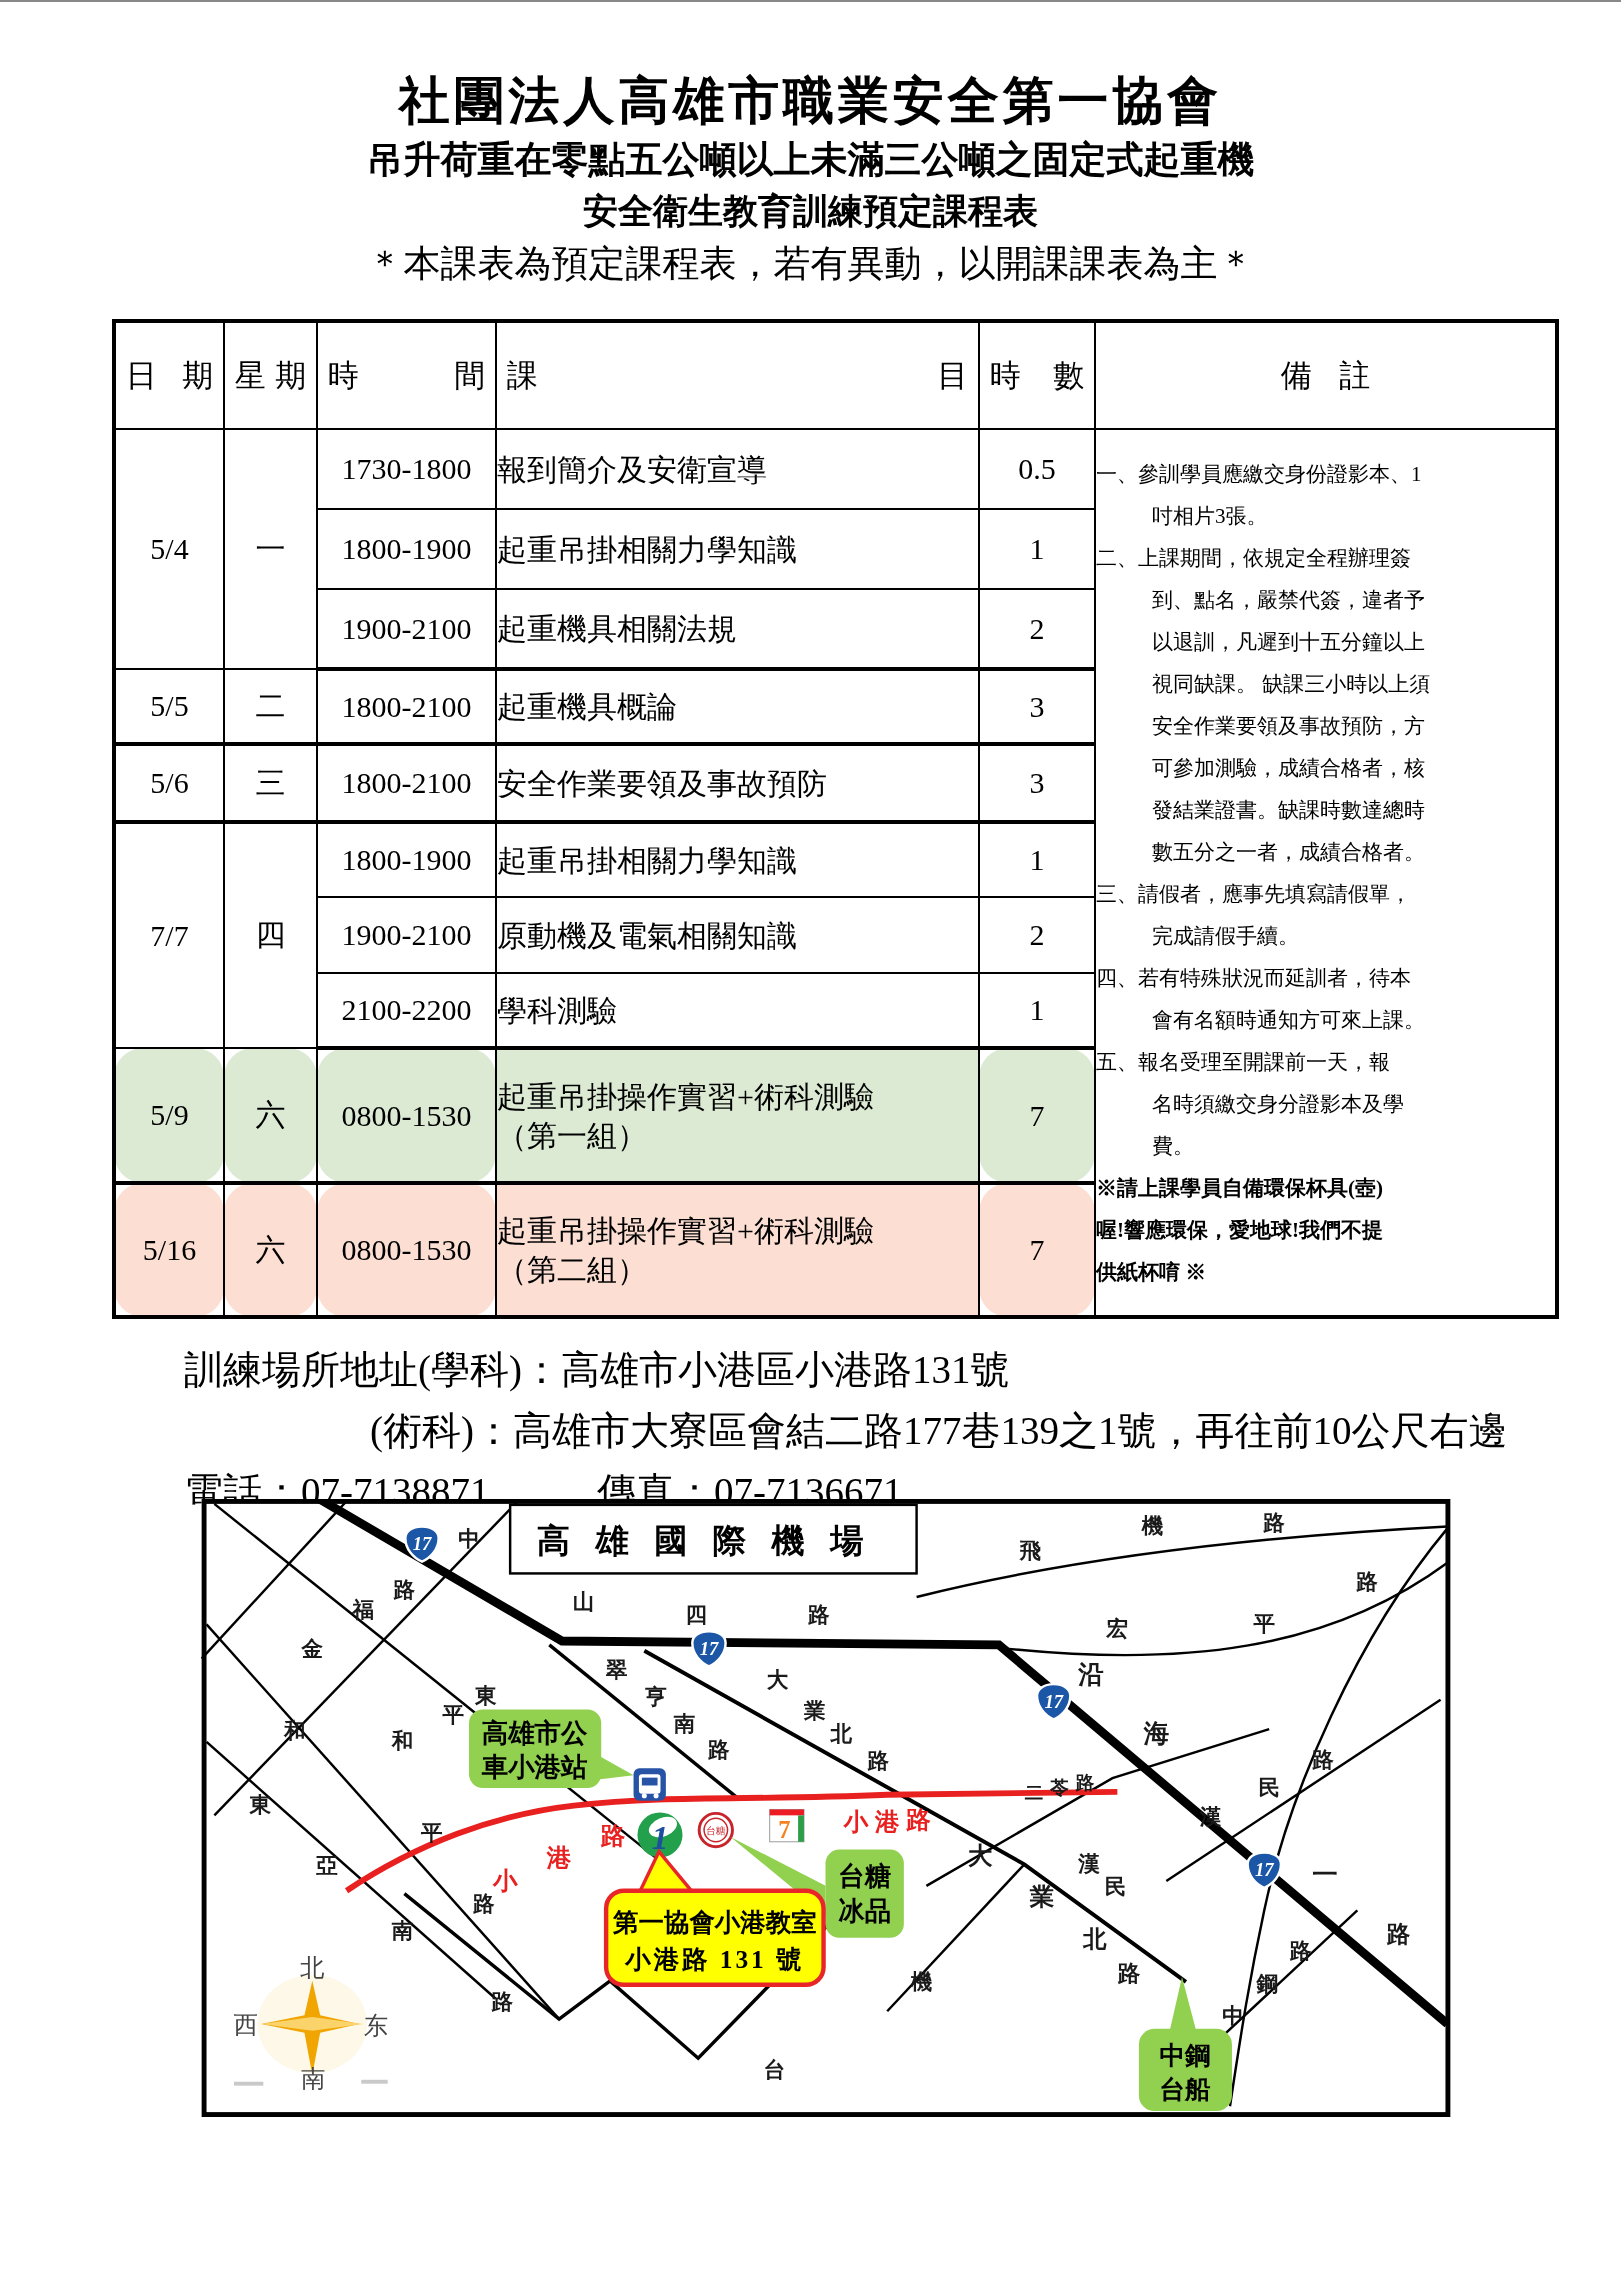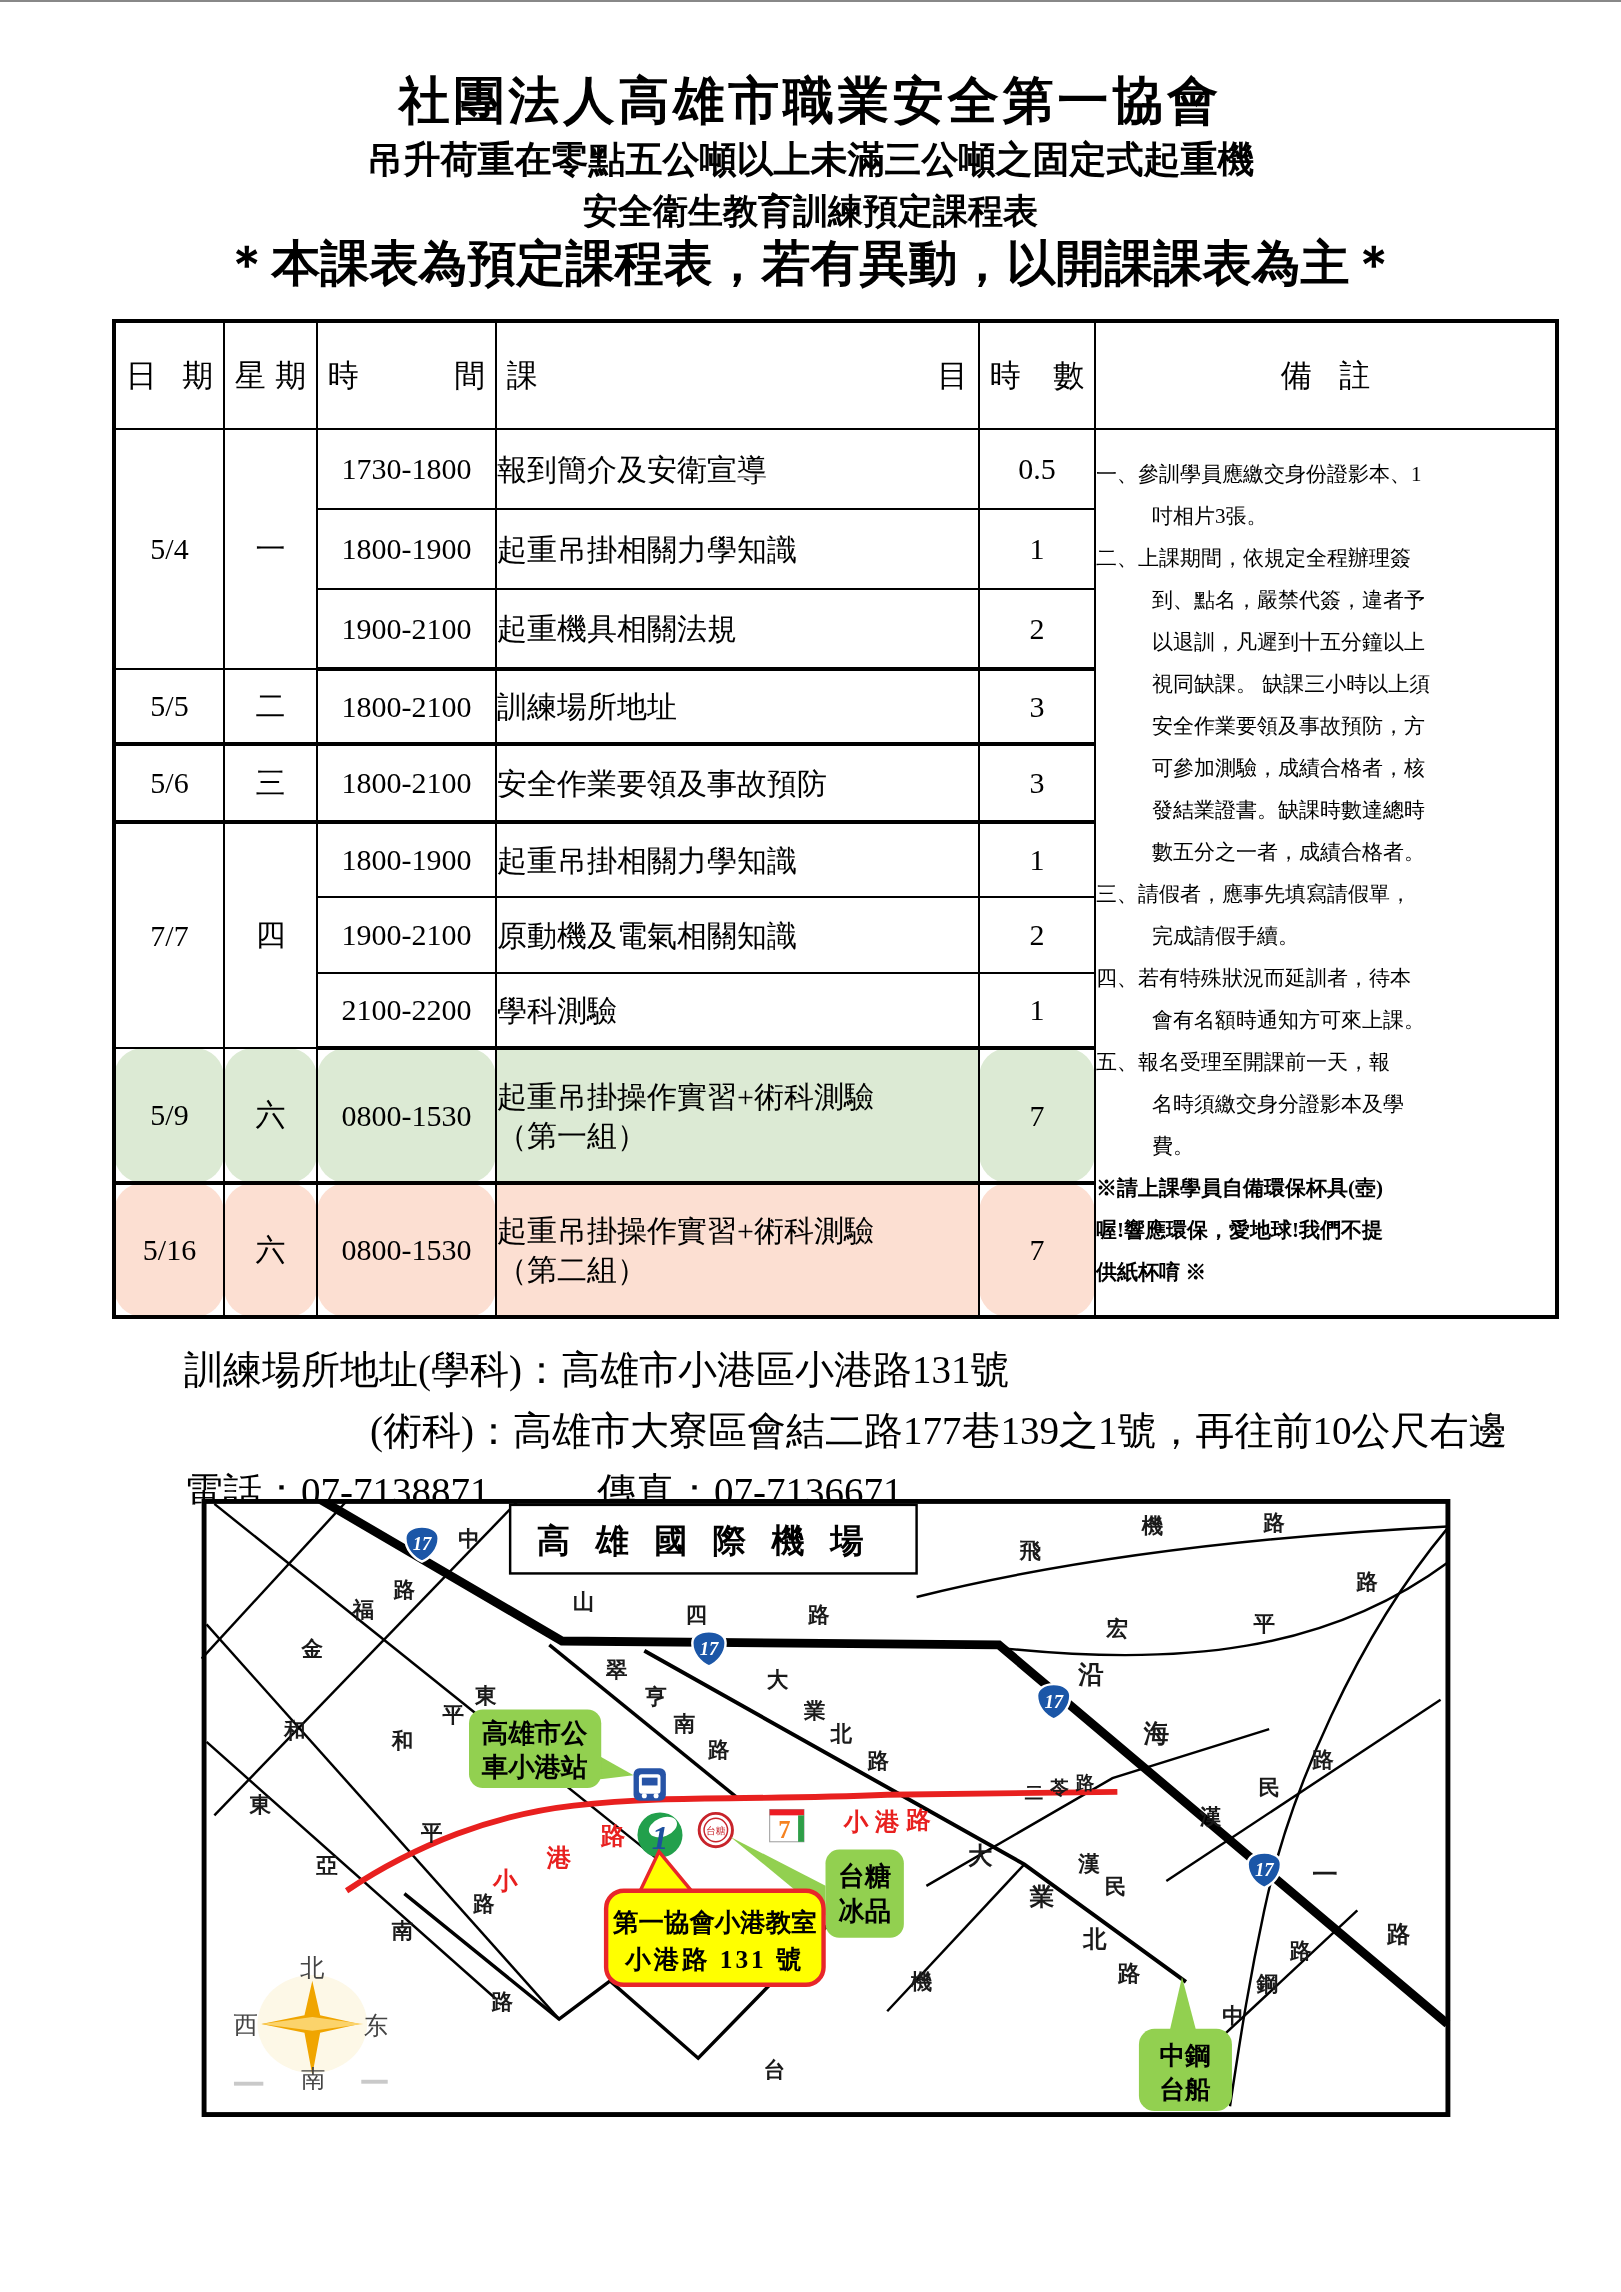--- a/index.html
+++ b/index.html
@@ -3,21 +3,21 @@
 <meta charset="utf-8">
 <style>
   html,body{margin:0;padding:0;background:#888;}
   .page{position:relative;width:1621px;height:2293px;background:#ffffff;margin:2px auto;
         font-family:"Liberation Serif","DejaVu Serif",serif;color:#000;overflow:hidden;padding-left:24px;}
   
   .title-block{position:absolute;left:0;top:69px;width:1621px;text-align:center;}
   .t1{font-size:51px;font-weight:700;letter-spacing:3.9px;line-height:61px;}
   .t2{font-size:37px;font-weight:700;line-height:55px;}
   .t3{font-size:35px;font-weight:700;line-height:49px;}
-  .t4{font-size:49px;font-weight:700;line-height:55px;}
+  .t4{font-size:37px;font-weight:400;line-height:55px;}
   
   table.sched{position:absolute;left:112px;top:317px;width:1443px;border-collapse:collapse;
               table-layout:fixed;border:4.9px solid #000;font-size:30px;}
   table.sched td,table.sched th{border:2px solid #000;padding:0;font-weight:400;vertical-align:middle;}
   tr.gb td{border-bottom-width:4.9px;}
   td.bb5{border-bottom-width:4.9px;}
   th.hd{height:105px;border-bottom-width:4.9px;font-size:31px;}
   .jh{display:flex;justify-content:space-between;padding:0 9.8px;}
   .ch{display:flex;justify-content:center;gap:27.4px;}
   td.c{text-align:center;border-radius:29px;}
@@ -134,21 +134,21 @@
     <tr style="height:80px" class="gb">
       <td class="c">1900-2100</td>
       <td class="course">起重機具相關法規</td>
       <td class="c">2</td>
     </tr>
 
     <tr style="height:75px" class="gb">
       <td class="c">5/5</td>
       <td class="c">二</td>
       <td class="c">1800-2100</td>
-      <td class="course">訓練場所地址</td>
+      <td class="course">起重機具概論</td>
       <td class="c">3</td>
     </tr>
 
     <tr style="height:78px" class="gb">
       <td class="c">5/6</td>
       <td class="c">三</td>
       <td class="c">1800-2100</td>
       <td class="course">安全作業要領及事故預防</td>
       <td class="c">3</td>
     </tr>

